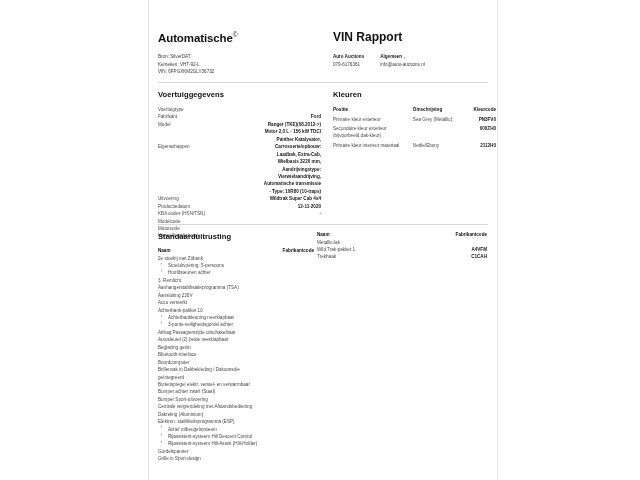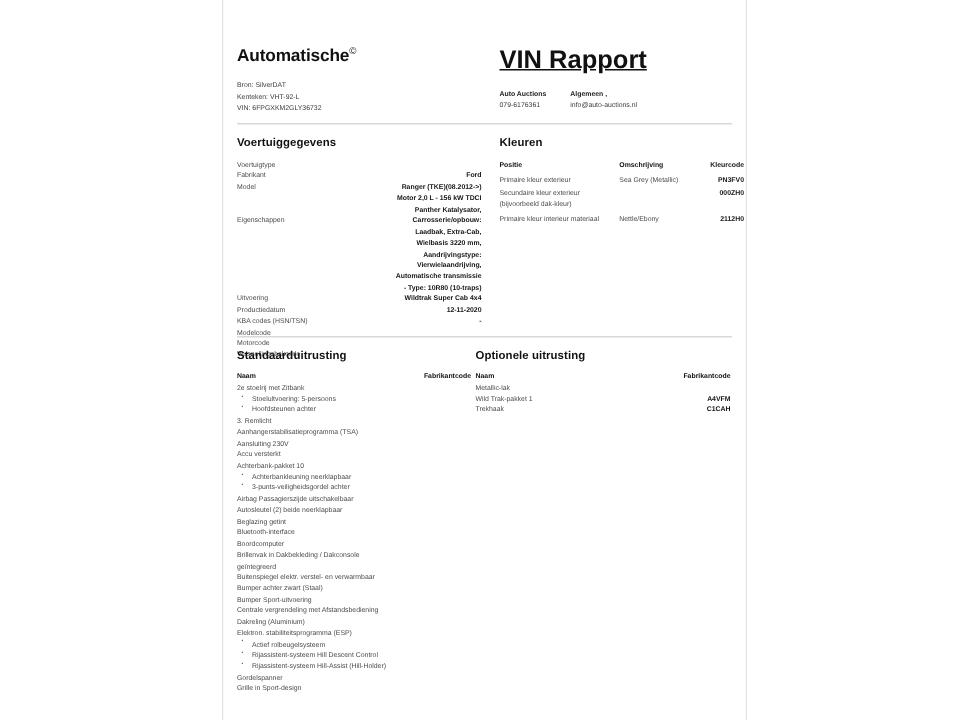--- a/index.html
+++ b/index.html
@@ -67,25 +67,24 @@
     letter-spacing: -0.1px;
     color: #111;
     line-height: 1.1;
   }
   .brand .reg {
     font-size: 6.5px;
     vertical-align: super;
     font-weight: normal;
   }
   .doc-title {
-    font-size: 17px;
+    font-size: 12px;
     font-weight: bold;
     color: #111;
     line-height: 1.1;
-    text-decoration: underline;
   }
   .meta {
     margin-top: 9px;
     font-size: 4.6px;
     line-height: 1.62;
     color: #3c3c3c;
   }
   .meta-strong {
     font-size: 4.6px;
     font-weight: bold;
@@ -430,21 +429,20 @@
             <span class="c"></span>
           </div>
           <div class="eq-row">
             <span class="n">Grille in Sport-design</span>
             <span class="c"></span>
           </div>
         </div>
     </div>
 
     <div class="block-opt">
-      <div class="section-title">Optionele uitrusting</div>
       <div class="eq-head">
         <span class="n">Naam</span>
         <span class="c">Fabrikantcode</span>
       </div>
       <div id="opt-list">
           <div class="eq-row">
             <span class="n">Metallic-lak</span>
             <span class="c"></span>
           </div>
           <div class="eq-row">

